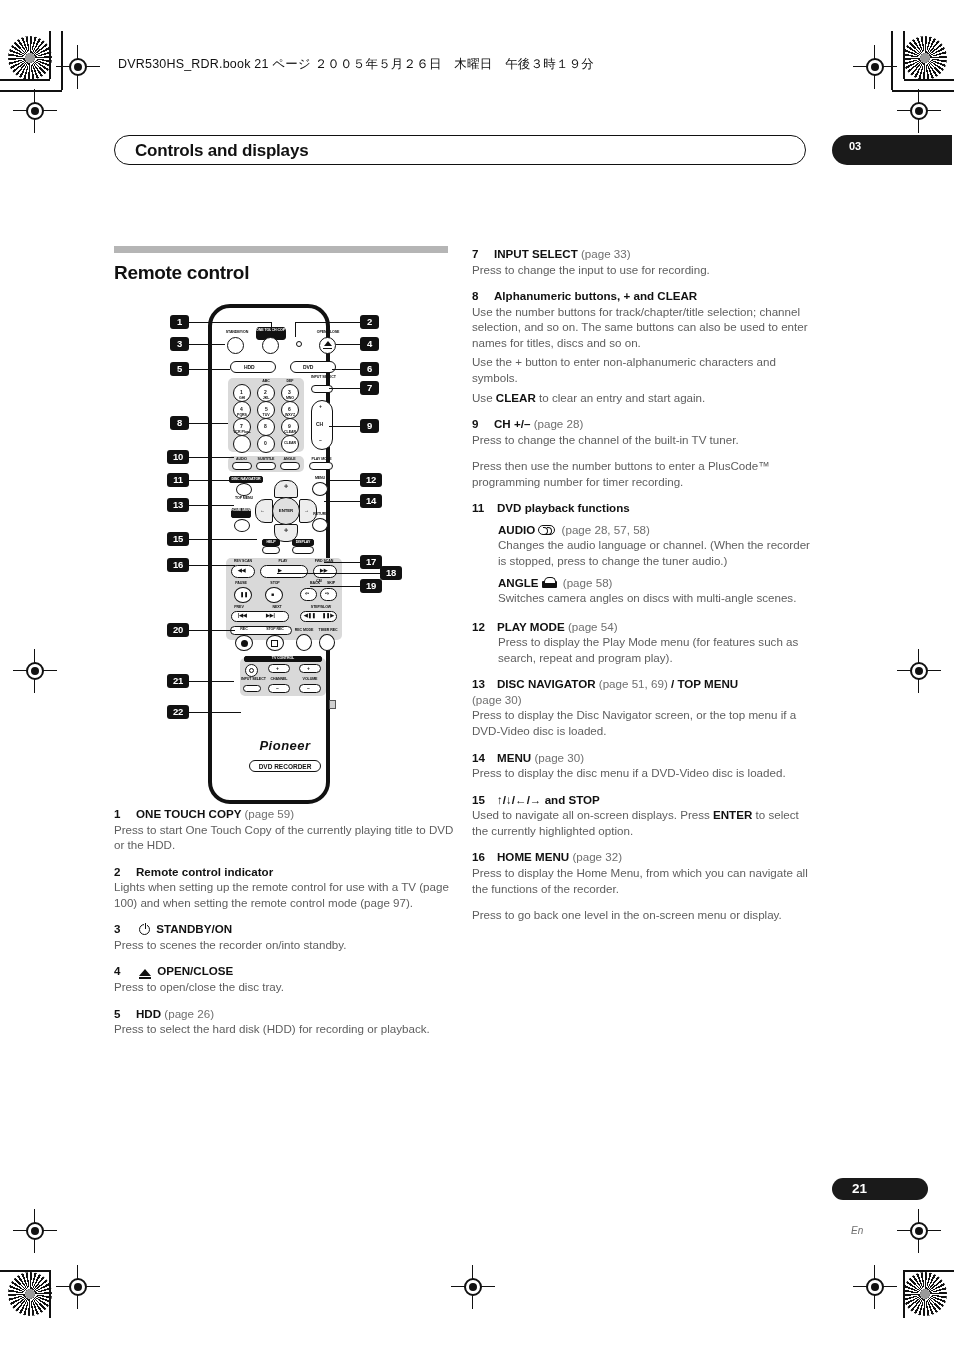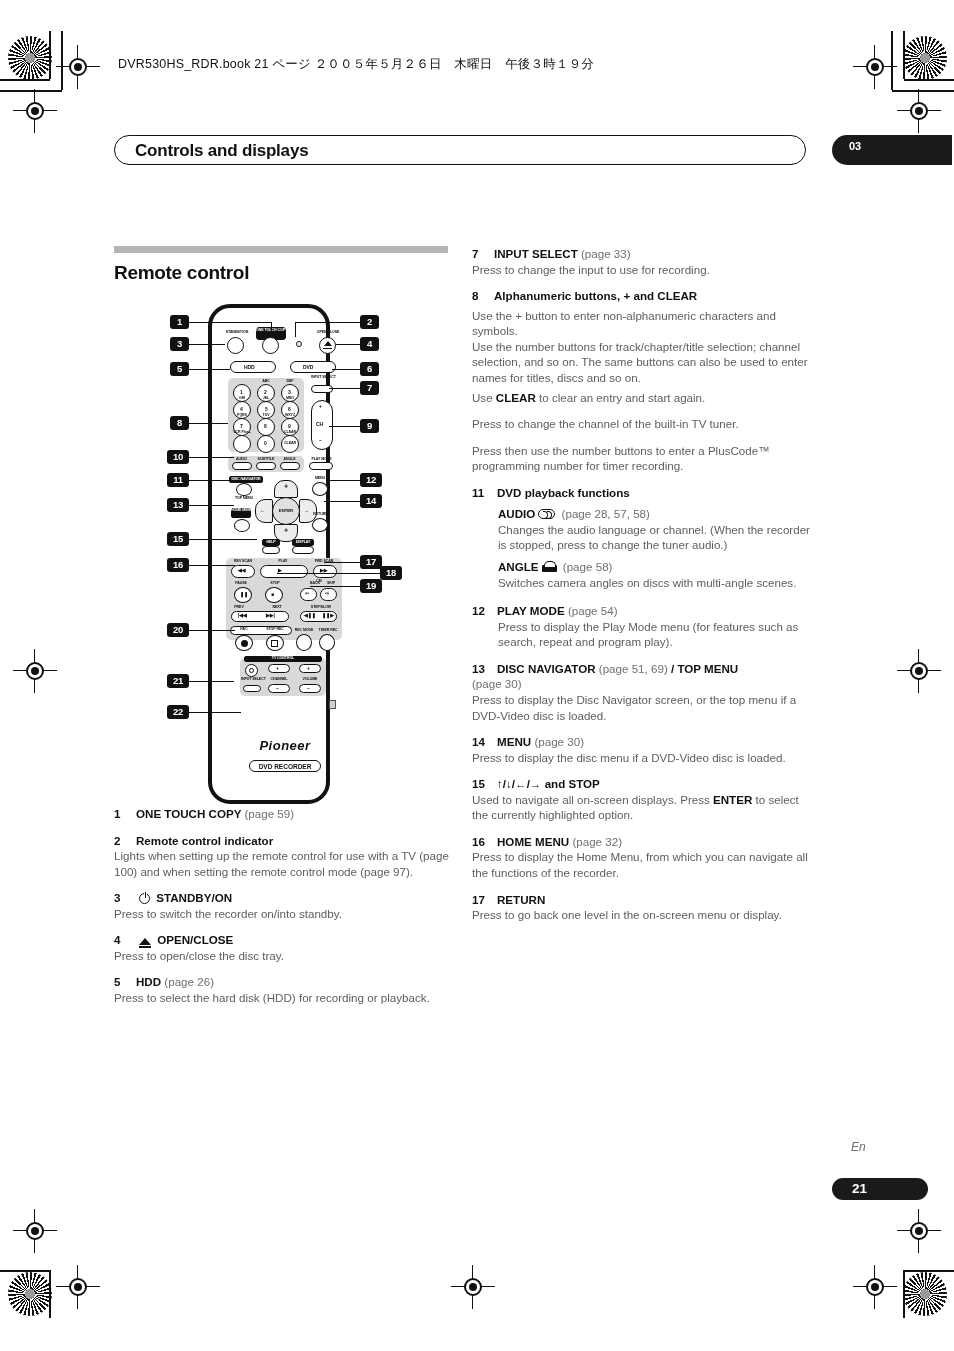--- a/index.html
+++ b/index.html
@@ -168,21 +168,21 @@
 
   
   .pagebadge{
     position:absolute; left:832px; top:1178px; width:96px; height:22px;
     background:#1a1a1a; border-radius:11px;
   }
   .pagebadge .n{
     position:absolute; left:20px; top:3px; color:#fff; font-size:13.5px; font-weight:bold;
   }
   .pagelang{
-    position:absolute; left:851px; top:1140px; font-size:12px; color:#6f6f6f;font-style:italic;
+    position:absolute; left:851px; top:1225px; font-size:10px; color:#6f6f6f;font-style:italic;
   }
 </style>
 </head>
 <body>
 
 <div class="page">
 
   <div class="reg-circle" style="left:8px;top:36px;"></div>
   <div class="reg-circle" style="left:903px;top:36px;"></div>
   <div class="reg-circle" style="left:8px;top:1272px;"></div>
@@ -283,34 +283,35 @@
 
     <div class="secrule"></div>
     <div class="sechead">Remote control</div>
 
     <div style="height:522px;"></div>
 
     <div class="item">
       <div class="item-hd">
         <span class="num">1</span><span>ONE TOUCH COPY</span> <span class="pg">(page 59)</span>
       </div>
+      <div class="item-bd">Press to start One Touch Copy of the currently playing title to DVD or the HDD.</div>
     </div>
 
     <div class="item">
       <div class="item-hd">
         <span class="num">2</span><span>Remote control indicator</span>
       </div>
       <div class="item-bd">Lights when setting up the remote control for use with a TV (page 100) and when setting the remote control mode (page 97).</div>
     </div>
 
     <div class="item">
       <div class="item-hd">
         <span class="num">3</span><span class="ic ic-power"></span> <span>STANDBY/ON</span>
       </div>
-      <div class="item-bd">Press to switch the recorder on/into standby.</div>
+      <div class="item-bd">Press to scenes the recorder on/into standby.</div>
     </div>
 
     <div class="item">
       <div class="item-hd">
         <span class="num">4</span><span class="ic ic-eject"></span> <span>OPEN/CLOSE</span>
       </div>
       <div class="item-bd">Press to open/close the disc tray.</div>
     </div>
 
     <div class="item">
@@ -328,26 +329,29 @@
       <div class="item-hd">
         <span class="num">7</span><span>INPUT SELECT</span> <span class="pg">(page 33)</span>
       </div>
       <div class="item-bd">Press to change the input to use for recording.</div>
     </div>
 
     <div class="item">
       <div class="item-hd">
         <span class="num">8</span><span>Alphanumeric buttons, + and CLEAR</span>
       </div>
+      <div class="item-bd">Use the number buttons for track/chapter/title selection; channel selection, and so on. The same buttons can also be used to enter names for titles, discs and so on.</div>
       <div class="item-bd tight">Use the + button to enter non-alphanumeric characters and symbols.</div>
-      <div class="item-bd">Use the number buttons for track/chapter/title selection; channel selection, and so on. The same buttons can also be used to enter names for titles, discs and so on.</div>
       <div class="item-bd tight"><span>Use </span><b>CLEAR</b><span> to clear an entry and start again.</span></div>
     </div>
 
     <div class="item">
+      <div class="item-hd">
+        <span class="num">9</span><span>CH +/–</span> <span class="pg">(page 28)</span>
+      </div>
       <div class="item-bd">Press to change the channel of the built-in TV tuner.</div>
     </div>
 
     <div class="item">
       <div class="item-bd">Press then use the number buttons to enter a PlusCode™ programming number for timer recording.</div>
     </div>
 
     <div class="item">
       <div class="item-hd">
         <span class="num2">11</span><span>DVD playback functions</span>
@@ -399,23 +403,20 @@
     </div>
 
     <div class="item">
       <div class="item-hd">
         <span class="num2">16</span><span>HOME MENU</span> <span class="pg">(page 32)</span>
       </div>
       <div class="item-bd">Press to display the Home Menu, from which you can navigate all the functions of the recorder.</div>
     </div>
 
     <div class="item">
-      <div class="item-hd">
-        <span class="num2">17</span><span>RETURN</span>
-      </div>
       <div class="item-bd">Press to go back one level in the on-screen menu or display.</div>
     </div>
   </div>
 
   <div class="figure">
 
     <div class="remote">
 
       <div class="lbl" style="left:8px;top:22px;width:34px;">STANDBY/ON</div>
       <div class="btn btn-r" style="left:15px;top:29px;width:17px;height:17px;"></div>

